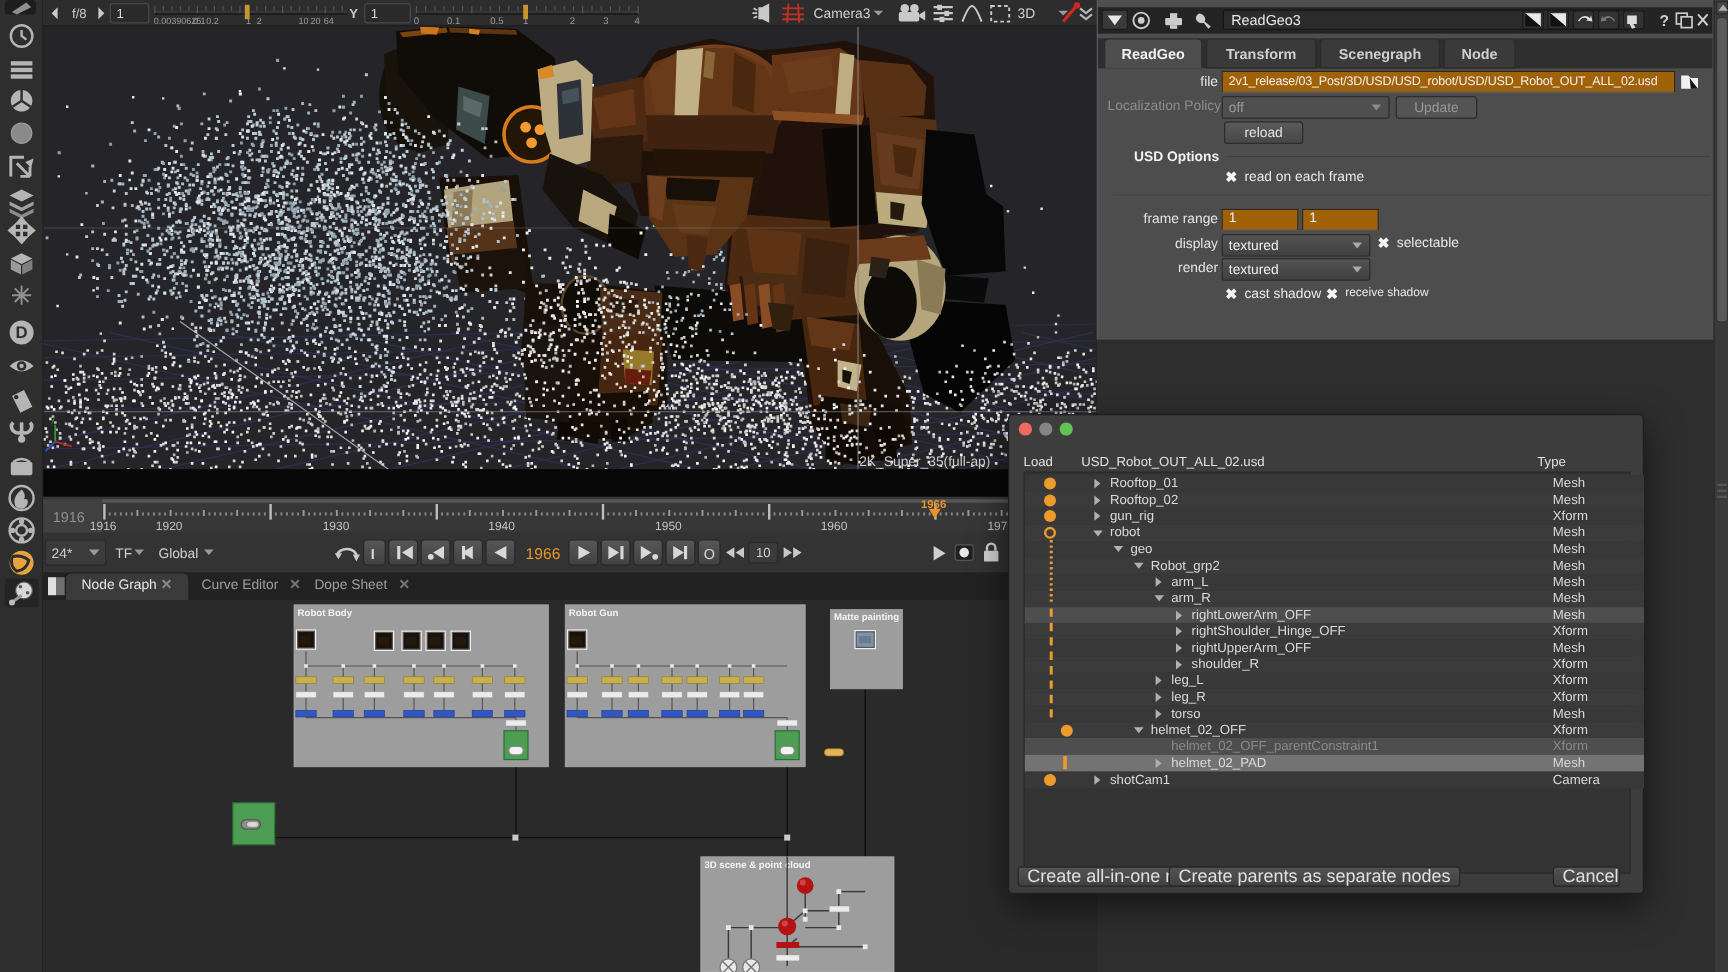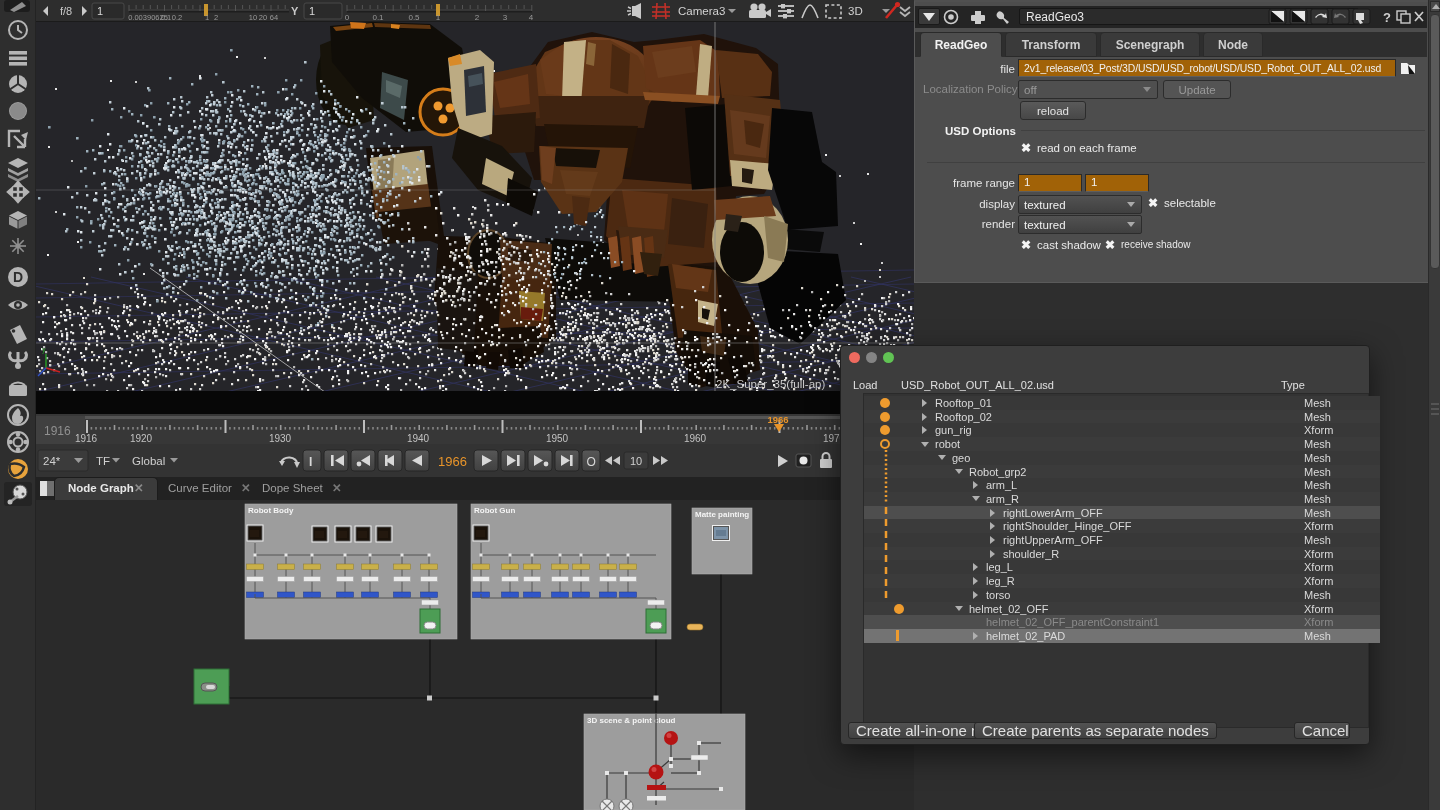--- a/index.html
+++ b/index.html
@@ -31,21 +31,21 @@
 .pbtn.dis{color:#999;background:#545454}
 .pdrop{position:absolute;background:linear-gradient(#525252,#404040);border:1px solid #2c2c2c;border-radius:2px;color:#f0f0f0;font-size:11.5px;padding-left:5px}
 .pdrop.dis{background:#4f4f4f;color:#9a9a9a}
 .dar{position:absolute;width:0;height:0;border-left:4px solid transparent;border-right:4px solid transparent;border-top:5px solid #aaa}
 .xchk{position:absolute;color:#f5f5f5;font-size:12px;font-weight:bold}
 .hrule{position:absolute;height:1px;background:#5f5f5f;border-bottom:1px solid #404040}
 
 #dlg{left:840px;top:345px;width:530px;height:400px;background:#3d3d3d;border:1px solid #1f1f1f;border-radius:4px;box-shadow:0 10px 30px rgba(0,0,0,.55);z-index:50}
 #dtitle{position:absolute;left:0;top:0;width:528px;height:23px;background:linear-gradient(#454545,#3e3e3e);border-bottom:1px solid #2a2a2a;border-radius:4px 4px 0 0;color:#d4d4d4;font-size:11.5px;line-height:23px}
 .tl{position:absolute;top:6px;width:11px;height:11px;border-radius:50%}
-#dtable{position:absolute;left:22px;top:47px;width:506px;height:335px;background:#333333;border:1px solid #2a2a2a}
+#dtable{position:absolute;left:12px;top:47px;width:506px;height:335px;background:#333333;border:1px solid #2a2a2a}
 .drow{position:absolute;left:0;width:516px;height:14px;font-size:11px;color:#dadada;line-height:14px;white-space:nowrap}
 .dhdr{position:absolute;font-size:11px;color:#e0e0e0}
 .tri-r{position:absolute;width:0;height:0;border-top:4px solid transparent;border-bottom:4px solid transparent;border-left:5px solid #b0b0b0}
 .tri-d{position:absolute;width:0;height:0;border-left:4px solid transparent;border-right:4px solid transparent;border-top:5px solid #b0b0b0}
 .odot{position:absolute;width:9px;height:9px;border-radius:50%;background:#ee9b2e}
 .dbtn{position:absolute;bottom:5px;height:17px;background:linear-gradient(#525252,#414141);border:1px solid #272727;border-radius:3px;color:#e0e0e0;font-size:15px;text-align:center;line-height:15px;padding:0 7px}
 .tab2{position:absolute;top:0;height:23px;font-size:11.5px;line-height:23px;color:#9f9f9f}
 </style></head>
 <body>
 <div id="root">
@@ -747,21 +747,21 @@
           <rect x="784" y="15" width="12" height="9" rx="1"></rect>
           <path d="M786.5 15 v-2.5 a3.5 3.5 0 0 1 7 0 V15" fill="none" stroke="#cfcfcf" stroke-width="2"></path>
         </g>
         <path d="M806 23 q2 -7 8 -8" stroke="#9a9a9a" stroke-width="1.6" fill="none"></path>
       </svg></div>
   <div id="tabbar" class="abs">
       <div class="abs" style="left:4px;top:4px;width:7px;height:15px;background:#e0e0e0"></div>
       <div class="abs" style="left:11px;top:4px;width:7px;height:15px;background:#6f6f6f"></div>
       <div class="abs" style="left:18px;top:4px;width:4px;height:15px;background:#3a3a3a"></div>
       <div class="abs" style="left:18px;top:0;width:104px;height:23px;background:#3b3b3b;border:1px solid #1c1c1c;border-bottom:none;border-radius:5px 5px 0 0"></div>
-      <div class="tab2" style="left:32px;color:#e8e8e8;font-weight:bold">Node Graph</div>
+      <div class="tab2" style="left:32px;color:#e8e8e8;font-weight:normal">Node Graph</div>
       <div class="tab2" style="left:98px;color:#8a8a8a;font-weight:bold">✕</div>
       <div class="tab2" style="left:132px">Curve Editor</div>
       <div class="tab2" style="left:205px;color:#777;font-weight:bold">✕</div>
       <div class="tab2" style="left:226px">Dope Sheet</div>
       <div class="tab2" style="left:296px;color:#777;font-weight:bold">✕</div>
     </div>
   <div id="ngraph" class="abs"><svg width="878" height="310" viewBox="0 0 878 310">
         <rect width="878" height="310" fill="#2a2a2a"></rect>
         <g stroke="#111111" stroke-width="1.2">
           <line x1="193" y1="186" x2="193" y2="198"></line>
@@ -1113,18 +1113,24 @@
         <div class="drow" style="top:221.2px;background:#4e4e4e">
           <span style="position:absolute;left:122px;color:#8a8a8a">helmet_02_OFF_parentConstraint1</span>
           <span style="position:absolute;left:440px;color:#8a8a8a">Xform</span>
         </div>
         <div class="drow" style="top:234.9px;background:#737373">
           <div class="abs" style="left:32px;top:1px;width:3px;height:11px;background:#ee9b2e"></div>
           <div class="tri-r" style="left:109px;top:3px"></div>
           <span style="position:absolute;left:122px;color:#dadada">helmet_02_PAD</span>
           <span style="position:absolute;left:440px;color:#dadada">Mesh</span>
         </div>
+        <div class="drow" style="top:248.6px;background:#383838">
+          <div class="odot" style="left:16px;top:2px;width:10px;height:10px"></div>
+          <div class="tri-r" style="left:58px;top:3px"></div>
+          <span style="position:absolute;left:71px;color:#dadada">shotCam1</span>
+          <span style="position:absolute;left:440px;color:#dadada">Camera</span>
+        </div>
       </div>
       <div class="dbtn" style="left:7px">Create all-in-one node</div>
       <div class="dbtn" style="left:133px">Create parents as separate nodes</div>
       <div class="dbtn" style="left:453px;width:56px">Cancel</div>
     </div>
 </div>
 
 </body></html>

